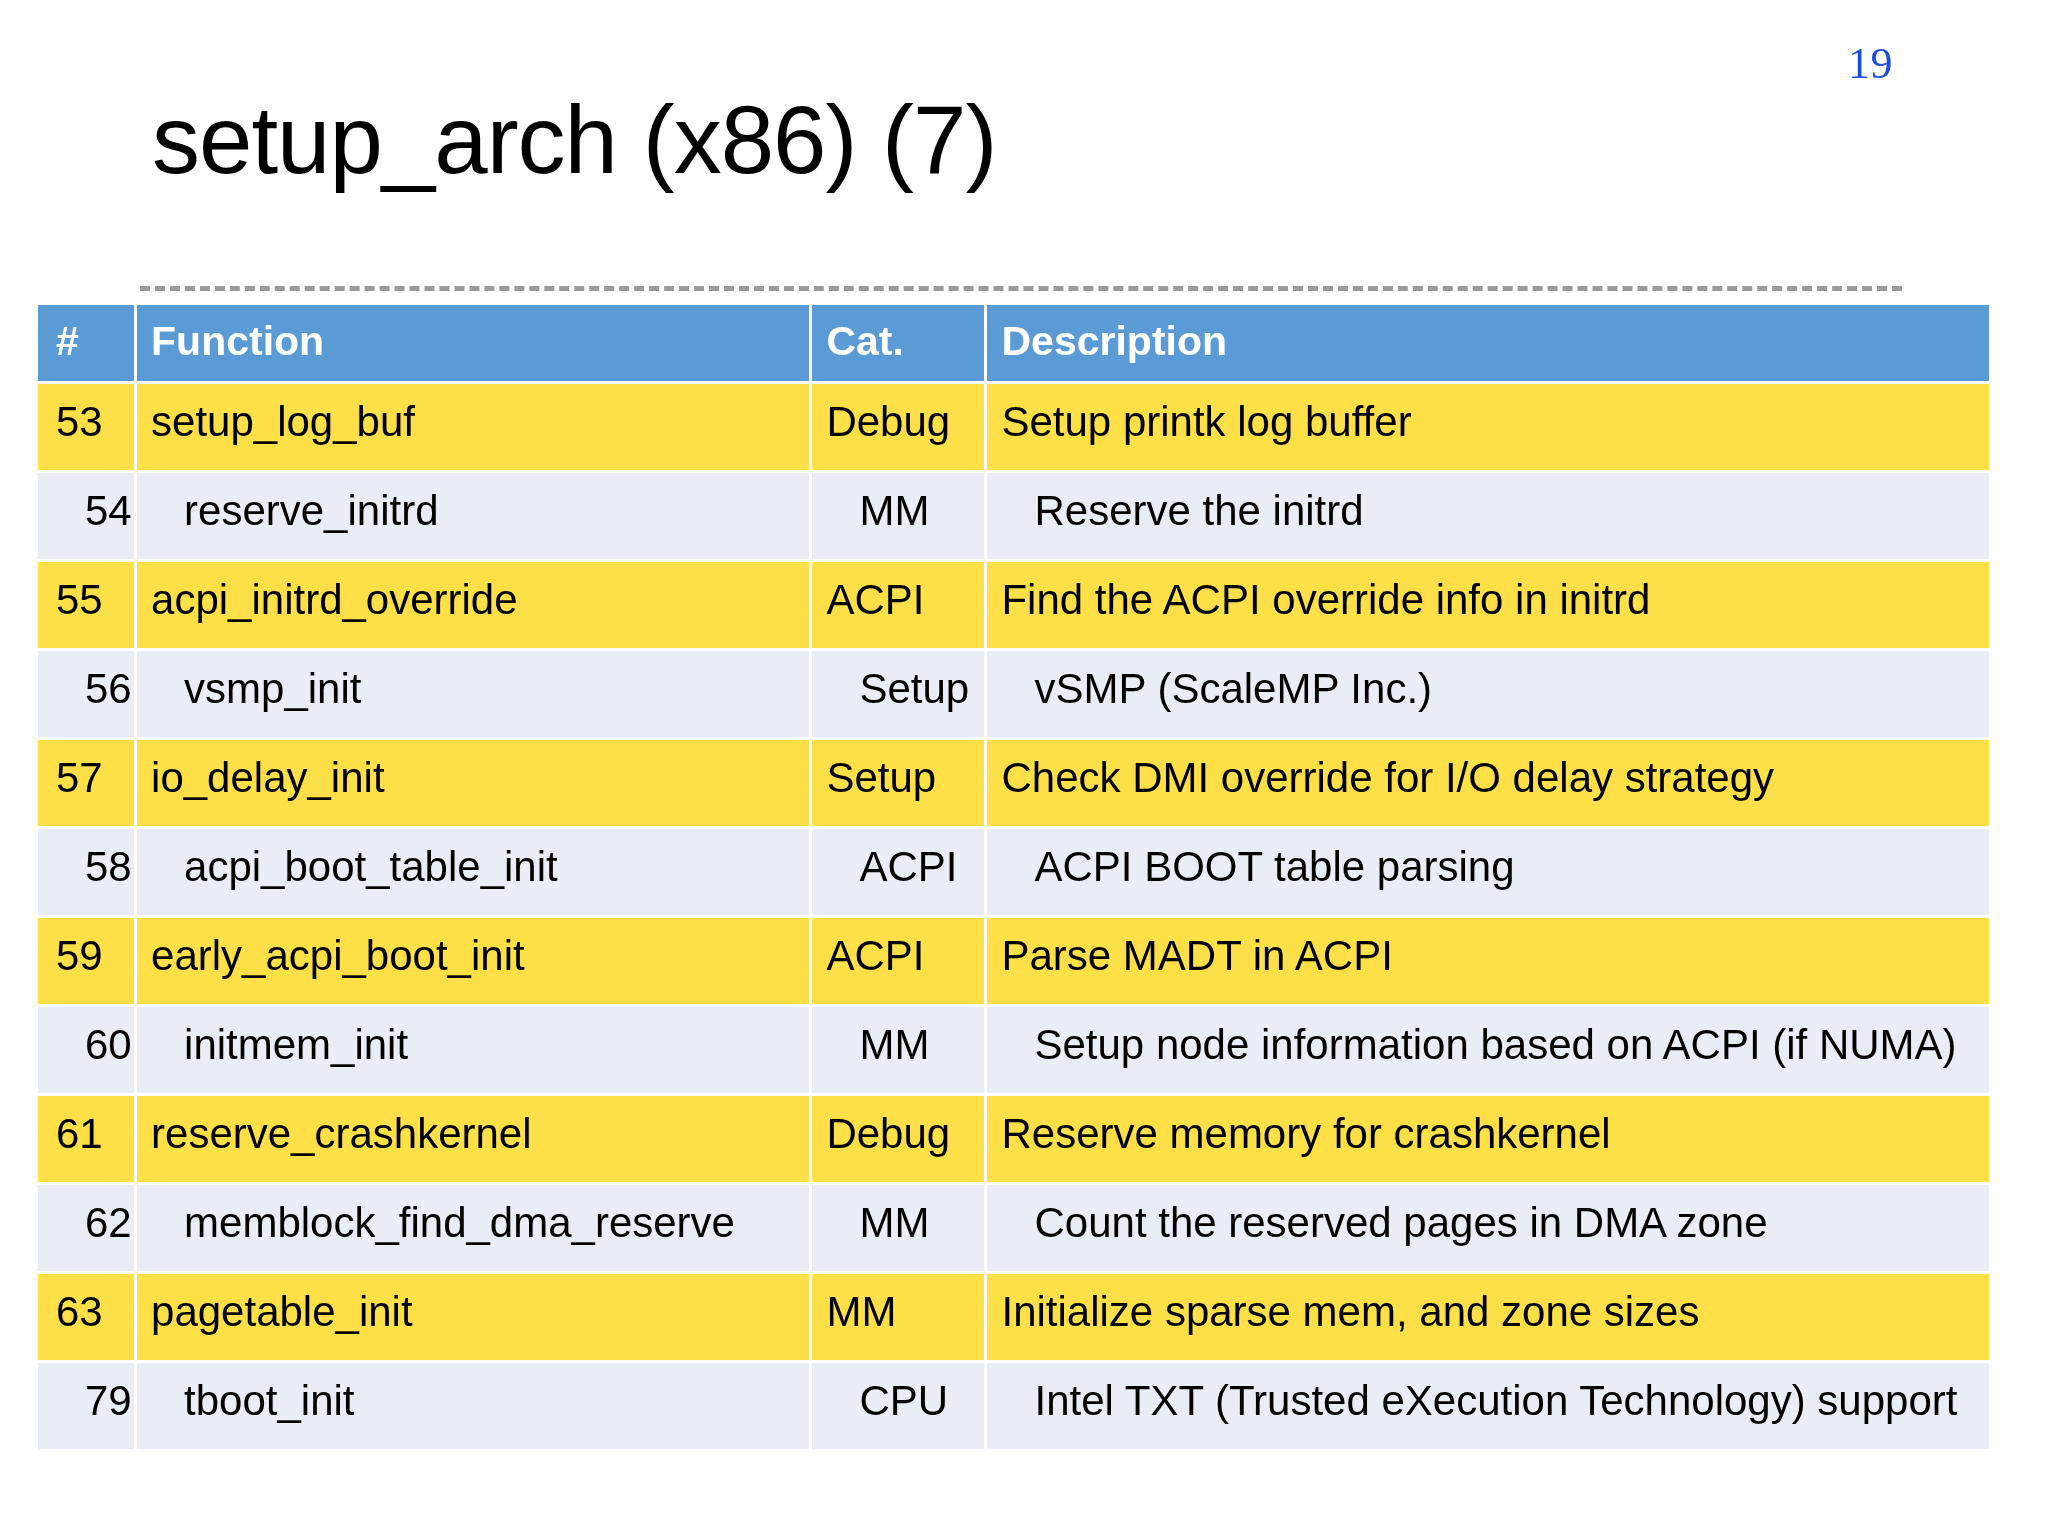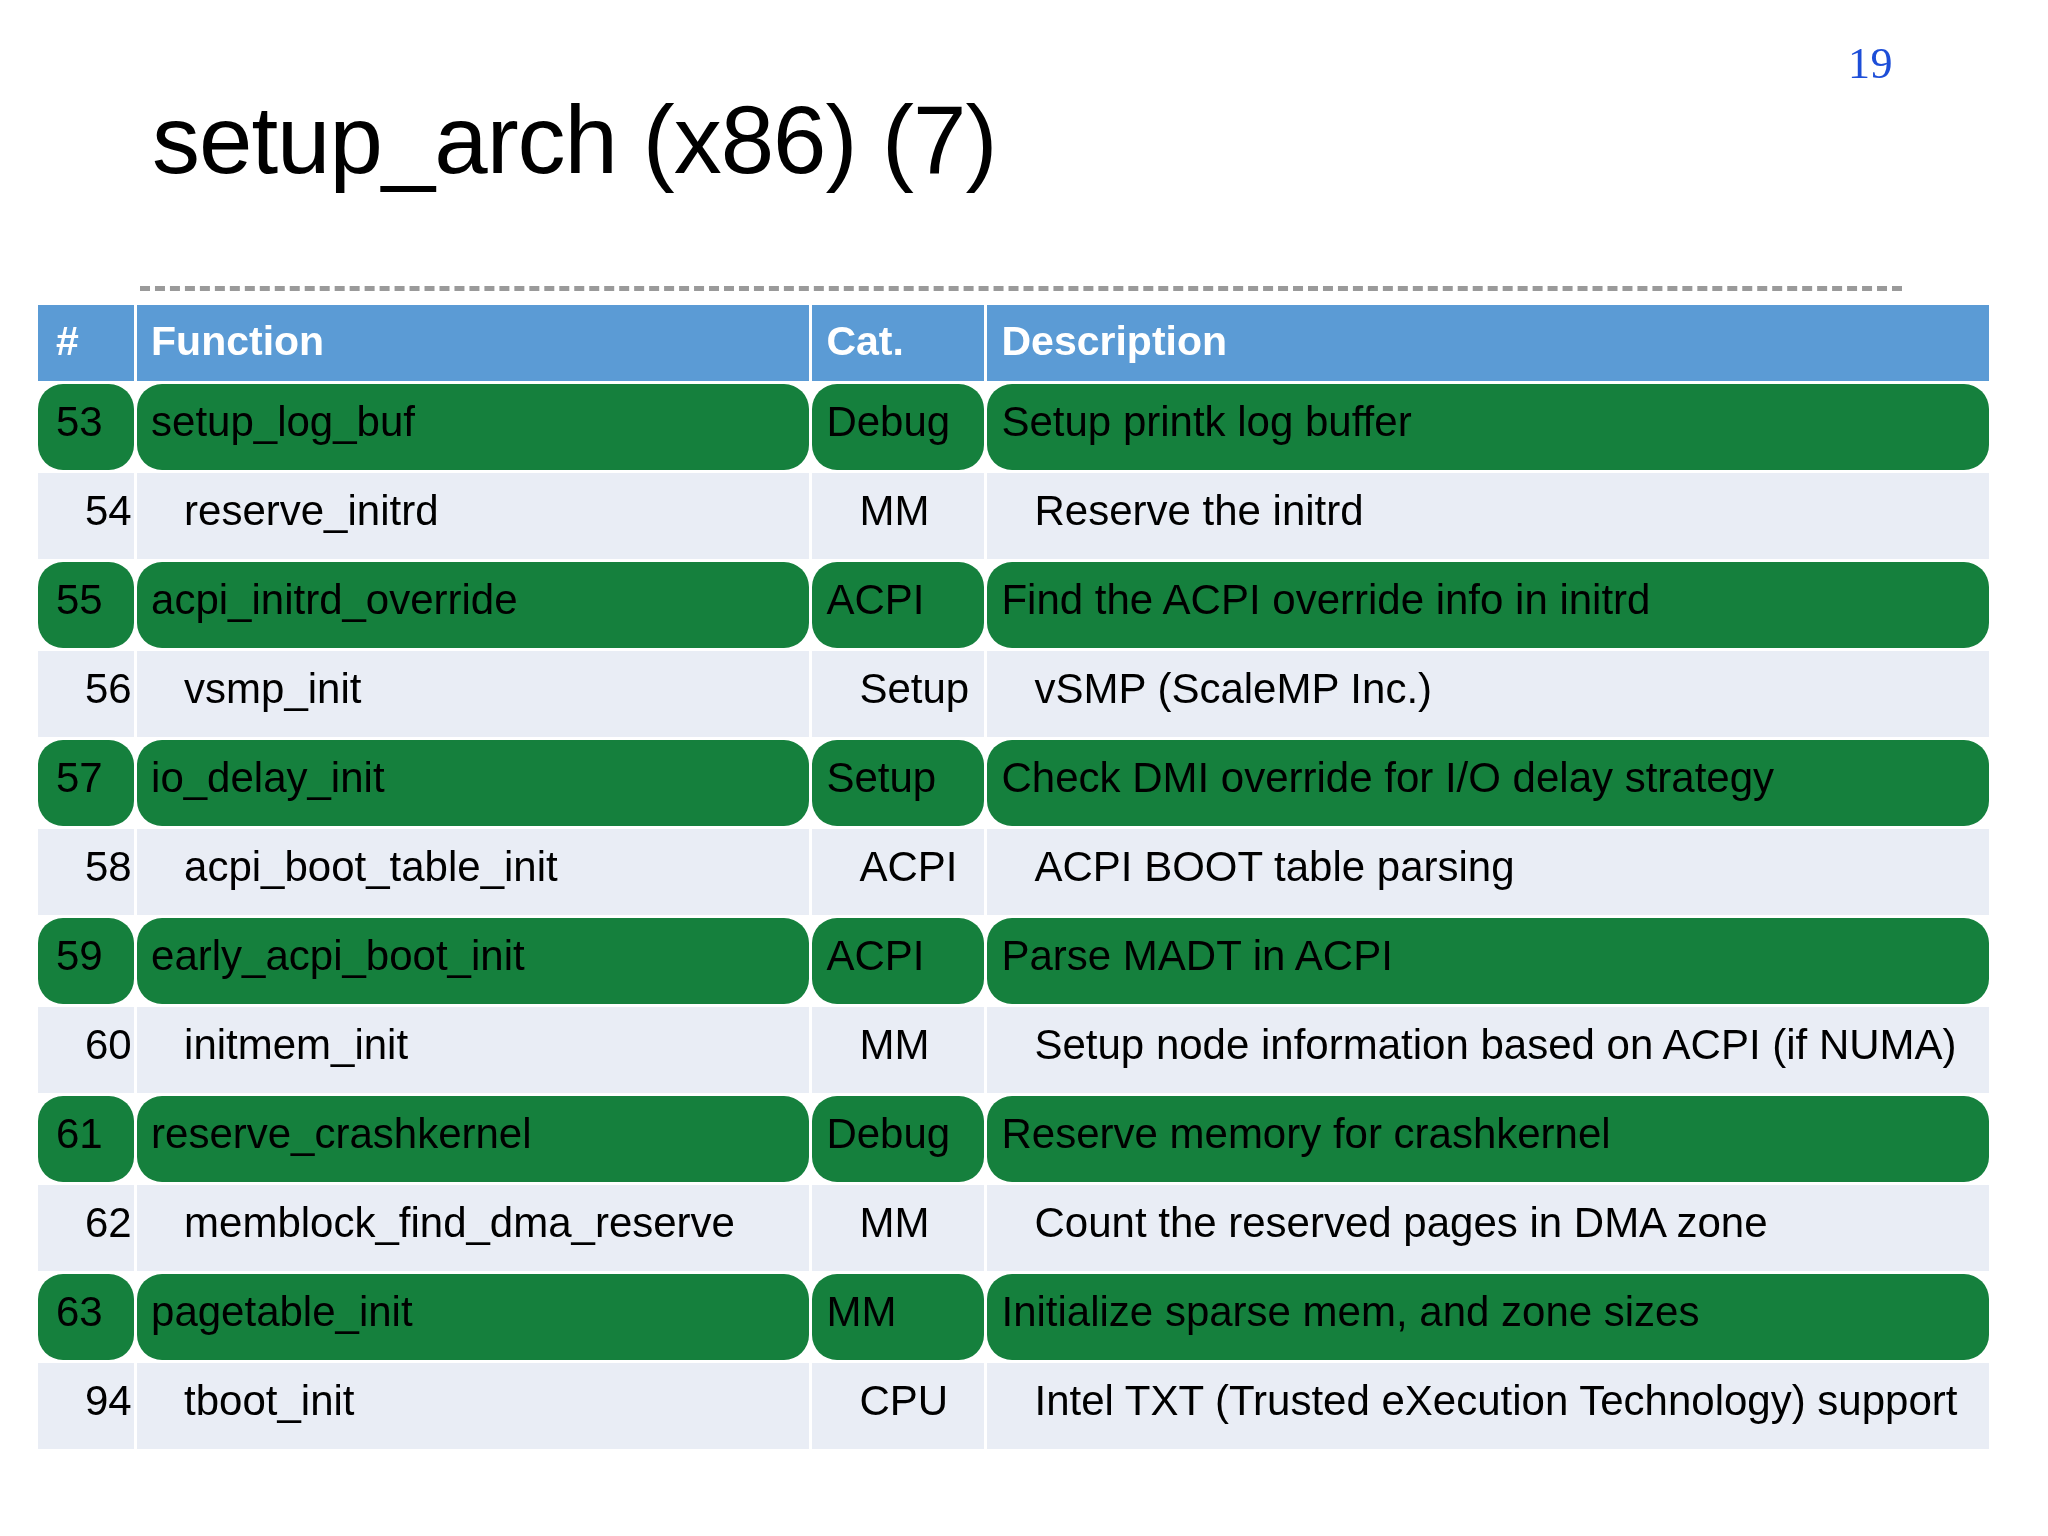--- a/index.html
+++ b/index.html
@@ -93,21 +93,21 @@
     padding-left: 18px;
     white-space: nowrap;
   }
   #fn-table td.fn {
     white-space: nowrap;
     overflow: visible;
   }
   #fn-table td.cat { white-space: nowrap; margin-top: 36px; }
 
   
-  #fn-table tr.band-dark td { background: #15803d; border-radius: 25px; }
+  #fn-table tr.band-dark td { background: #fde047; }
   #fn-table tr.band-light td { background: #E9EDF5; padding-left: 47px; }
 </style>
 </head>
 <body>
 
 <div id="page-number">19</div>
 
 <div id="slide-title">setup_arch (x86) (7)</div>
 
 <div id="title-rule"></div>
@@ -188,19 +188,19 @@
         <td class="cat">MM</td>
         <td class="desc">Count the reserved pages in DMA zone</td>
       </tr>
       <tr class="band-dark">
         <td class="num">63</td>
         <td class="fn">pagetable_init</td>
         <td class="cat">MM</td>
         <td class="desc">Initialize sparse mem, and zone sizes</td>
       </tr>
       <tr class="band-light">
-        <td class="num">94</td>
+        <td class="num">79</td>
         <td class="fn">tboot_init</td>
         <td class="cat">CPU</td>
         <td class="desc">Intel TXT (Trusted eXecution Technology) support</td>
       </tr>
     </tbody>
 </table>
 
 </body></html>

